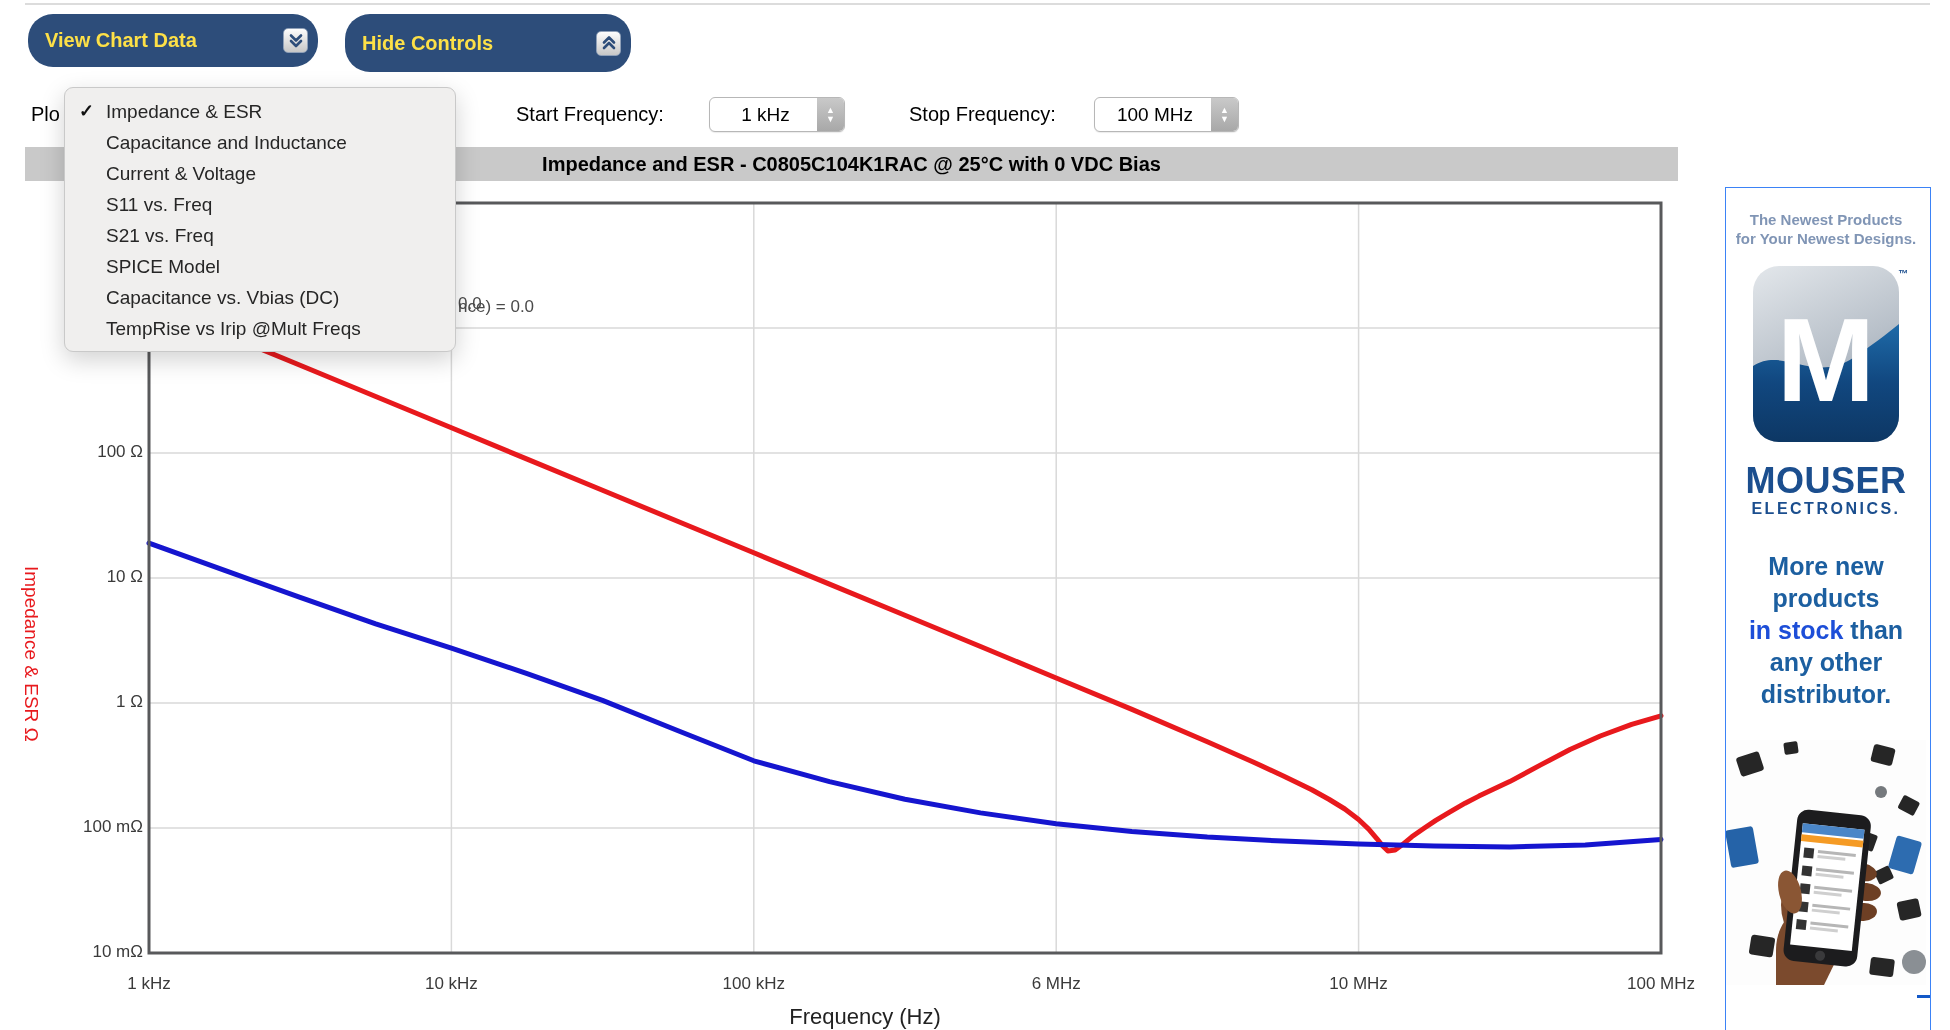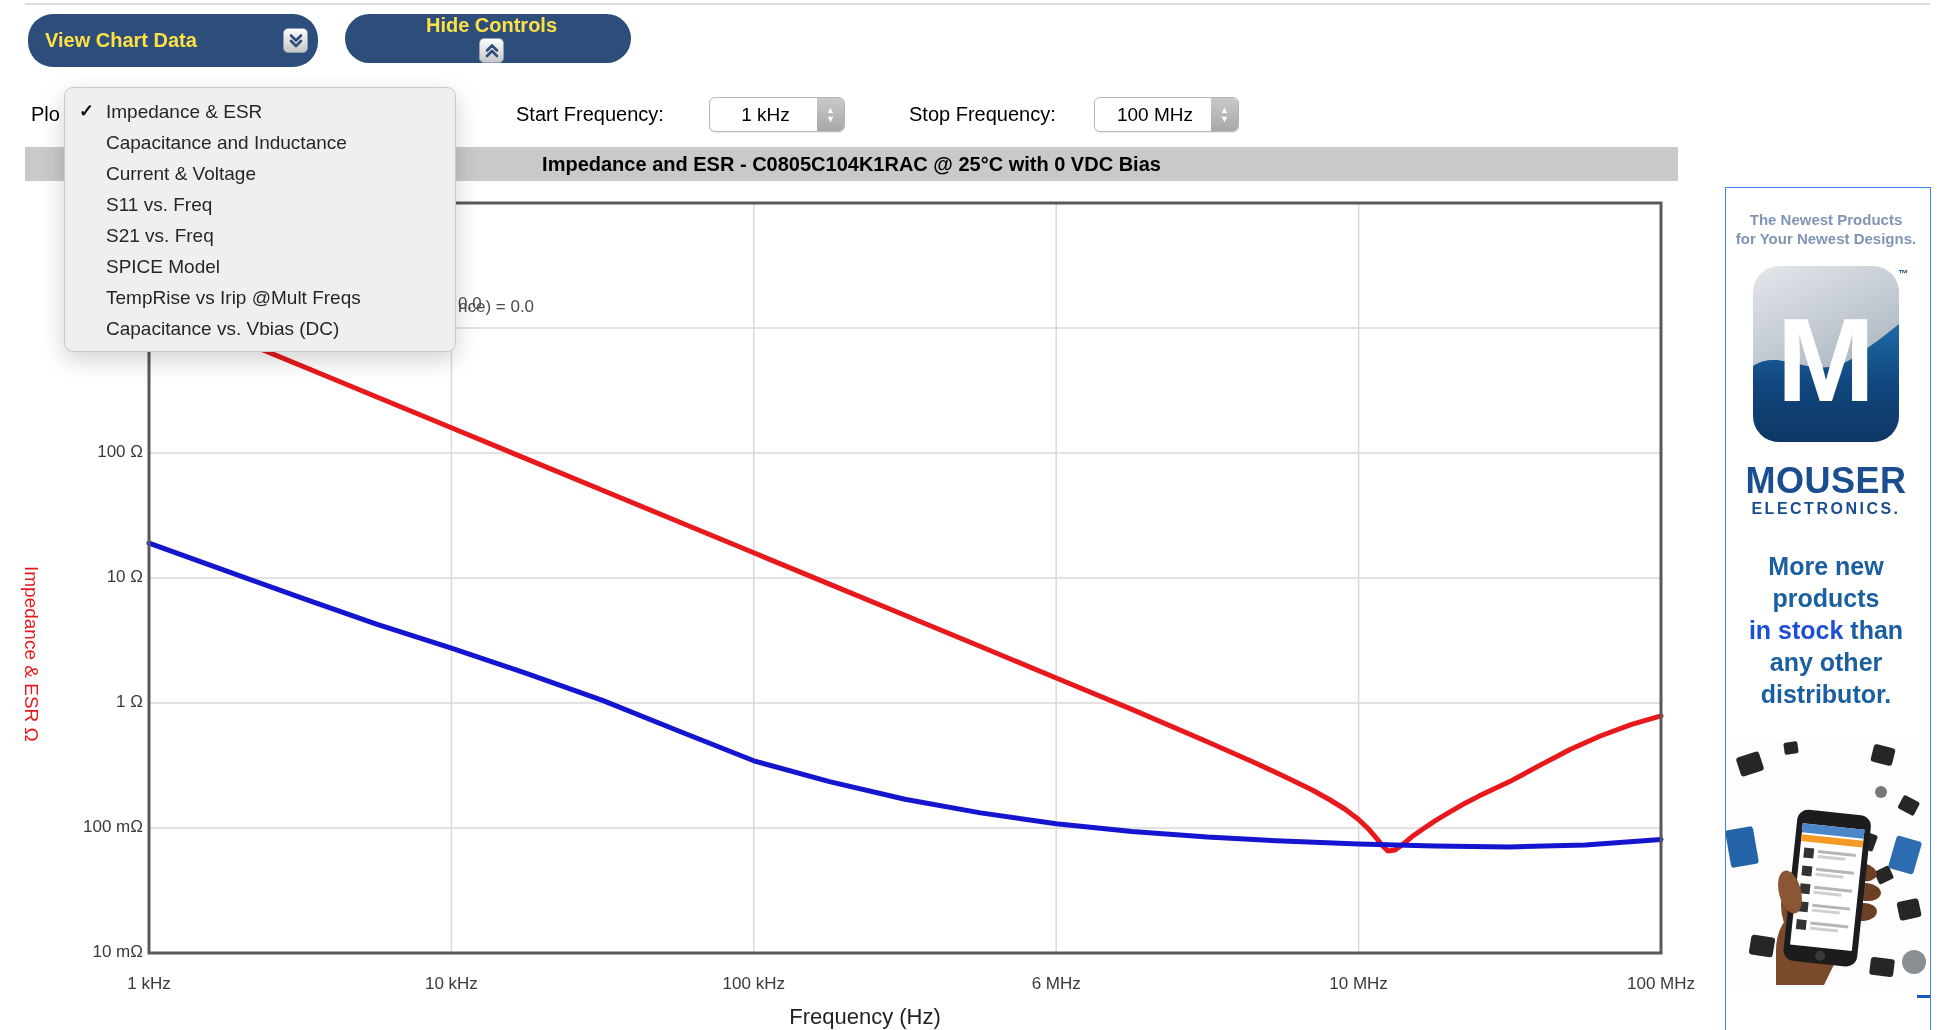--- a/index.html
+++ b/index.html
@@ -8,21 +8,21 @@
   .abs{position:absolute;}
 
   
   #top-rule{left:25px;top:3px;width:1905px;height:2px;background:#dcdcdc;}
 
   
   .nav-btn{display:flex;align-items:center;justify-content:space-between;
            background:#2d4d7a;color:#fde047;font-weight:bold;font-size:20px;
            padding:0 10px 0 17px;box-sizing:border-box;z-index:6;cursor:pointer;border-radius:25px;}
   #btn-view{left:28px;top:14px;width:290px;height:53px;}
-  #btn-hide{left:345px;top:14px;width:286px;height:49px;flex-direction:column;}
+  #btn-hide{left:345px;top:14px;width:286px;height:58px;}
   .btn-ico{width:25px;height:25px;border-radius:5px;flex:0 0 25px;
            background:linear-gradient(#fdfdfd,#c7c7c7);border:1px solid #8fa0b8;
            display:flex;align-items:center;justify-content:center;box-sizing:border-box;}
 
   
   .ctl-label{top:96px;height:36px;line-height:36px;font-size:20px;color:#000;z-index:2;}
   .sel{top:97px;height:35px;background:#ffffff;border:1px solid #b7b7b7;border-radius:6px;
        box-sizing:border-box;display:flex;align-items:center;z-index:2;cursor:pointer;
        box-shadow:0 1px 1px rgba(0,0,0,0.08);}
   .sel-val{flex:1;text-align:center;font-size:19px;color:#000;padding-left:4px;}
@@ -139,22 +139,22 @@
   <div class="abs" id="x-axis-title">Frequency (Hz)</div>
   <div class="abs" id="y-axis-title">Impedance &amp; ESR Ω</div>
 
   <div class="abs" id="plot-menu">
       <div class="menu-item"><span class="menu-check">✓</span><span>Impedance &amp; ESR</span></div>
       <div class="menu-item"><span class="menu-check"></span><span>Capacitance and Inductance</span></div>
       <div class="menu-item"><span class="menu-check"></span><span>Current &amp; Voltage</span></div>
       <div class="menu-item"><span class="menu-check"></span><span>S11 vs. Freq</span></div>
       <div class="menu-item"><span class="menu-check"></span><span>S21 vs. Freq</span></div>
       <div class="menu-item"><span class="menu-check"></span><span>SPICE Model</span></div>
+      <div class="menu-item"><span class="menu-check"></span><span>Capacitance vs. Vbias (DC)</span></div>
       <div class="menu-item"><span class="menu-check"></span><span>TempRise vs Irip @Mult Freqs</span></div>
-      <div class="menu-item"><span class="menu-check"></span><span>Capacitance vs. Vbias (DC)</span></div>
     </div>
 
   <div class="abs" id="ad">
     <div class="abs" id="ad-tagline">
       <span>The Newest Products</span><br>
       <span>for Your Newest Designs.</span>
     </div>
     <div class="abs" id="ad-logo">
       <svg width="146" height="176" viewBox="0 0 146 176">
         <defs>

